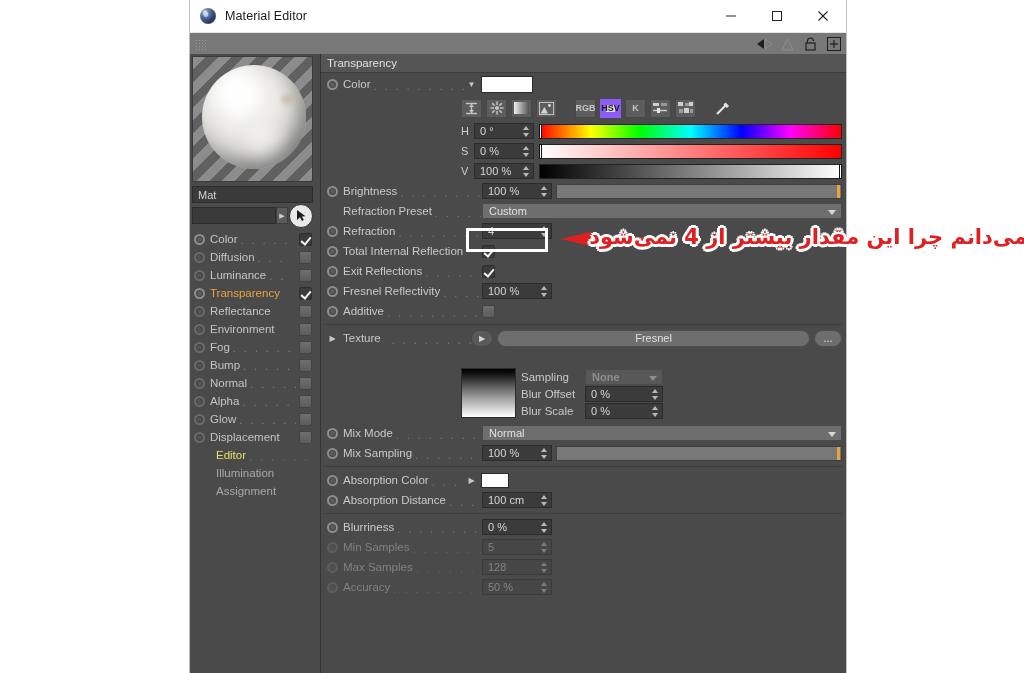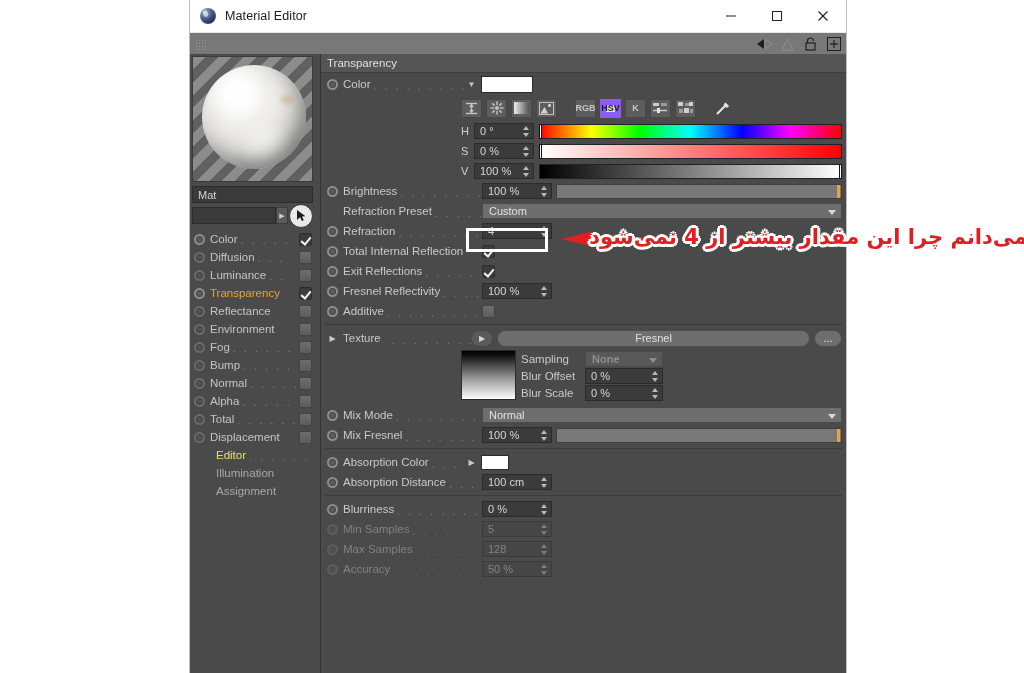--- a/index.html
+++ b/index.html
@@ -311,21 +311,21 @@
             <span class="cbox"></span>
           </div>
           <div class="chan off">
             <span class="bullet"></span>
             <span class="lbl">Alpha</span>
             <span class="dots">. . . . . .</span>
             <span class="cbox"></span>
           </div>
           <div class="chan off">
             <span class="bullet"></span>
-            <span class="lbl">Total</span>
+            <span class="lbl">Glow</span>
             <span class="dots">. . . . . . .</span>
             <span class="cbox"></span>
           </div>
           <div class="chan off">
             <span class="bullet"></span>
             <span class="lbl">Displacement</span>
             <span class="dots"></span>
             <span class="cbox"></span>
           </div>
         </div>
@@ -581,21 +581,21 @@
         </div>
         <div class="rbtn">▶</div>
         <div class="pill" style="flex:1;margin:0 4px;">
           <span>Fresnel</span>
         </div>
         <div class="pill" style="width:28px;margin-right:4px;">
           <span>...</span>
         </div>
       </div>
 
-      <div style="display:flex;padding-left:140px;margin-top:2px;">
+      <div style="display:flex;padding-left:140px;margin-top:20px;">
         <div id="texgrad"></div>
         <div style="margin-left:5px;">
           <div style="height:17px;display:flex;align-items:center;">
             <span class="plabel" style="width:64px;">Sampling</span>
             <div class="combo dim" style="width:78px;font-weight:bold;">
               <span>None</span>
               <span class="cv"></span>
             </div>
           </div>
           <div style="height:17px;display:flex;align-items:center;">
@@ -629,21 +629,21 @@
         </div>
         <div class="combo" style="flex:1;margin-right:4px;">
           <span>Normal</span>
           <span class="cv"></span>
         </div>
       </div>
 
       <div class="prow">
         <div class="bullet"></div>
         <div class="lblwrap">
-          <span class="plabel">Mix Fresnel</span>
+          <span class="plabel">Mix Sampling</span>
           <span class="pdots">. . . . . . . . .</span>
         </div>
         <div class="numfield" style="width:70px;">
           <span>100 %</span>
           <span class="spin">
               <i class="up"></i>
               <i class="dn"></i>
             </span>
         </div>
         <div class="slider" style="margin-right:4px;">

